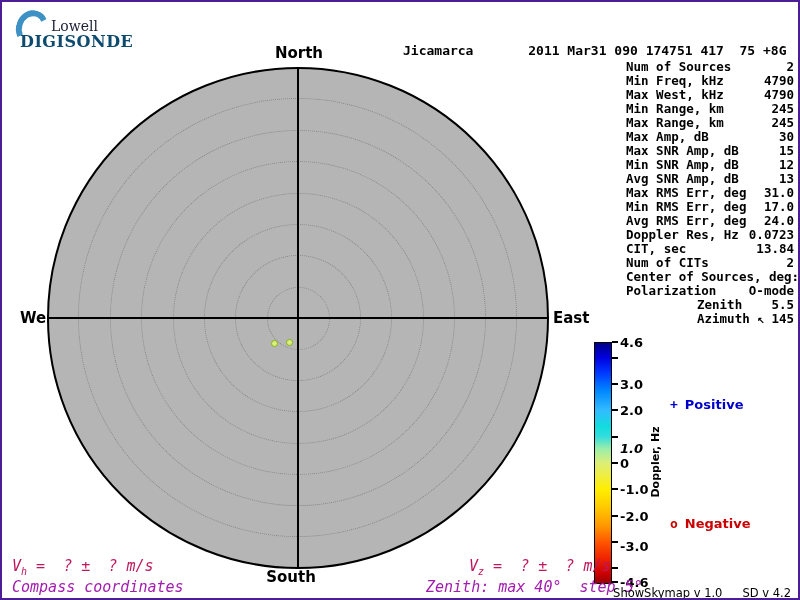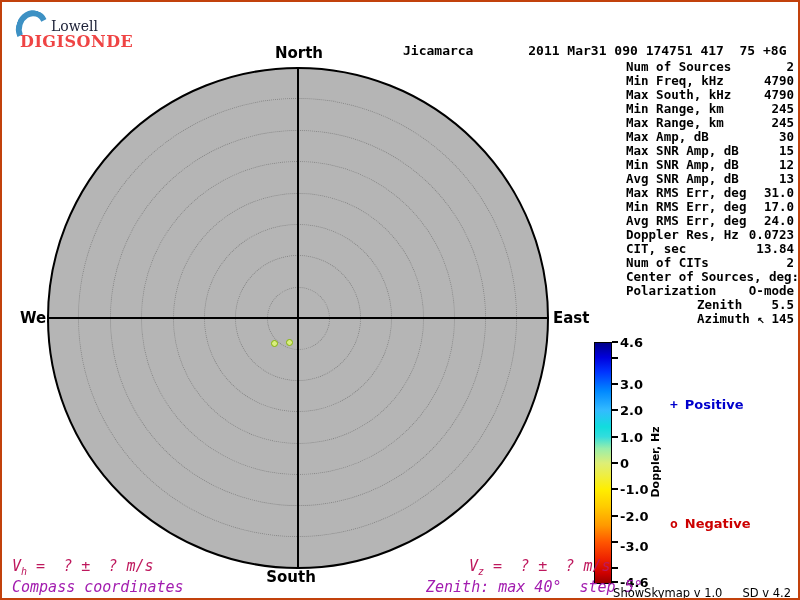--- a/index.html
+++ b/index.html
@@ -1,25 +1,25 @@
 <!DOCTYPE html>
 <html><head>
 <meta charset="utf-8">
 <style>
   html,body{margin:0;padding:0;background:#fff;}
-  #page{position:relative;width:800px;height:600px;box-sizing:border-box;border:2px solid #c2410c;
+  #page{position:relative;width:800px;height:600px;box-sizing:border-box;border:2px solid #4c1d95;
         background:#fff;overflow:hidden;font-family:"DejaVu Sans",sans-serif;}
 
   
   #logo-arc{position:absolute;left:14px;top:8px;width:32px;height:36px;border-radius:50%;
             border:6px solid transparent;border-left-color:#3d91c4;border-top-color:#3d91c4;
             transform:rotate(18deg);box-sizing:border-box;}
   #logo-lowell{position:absolute;left:49px;top:16px;font:14px "DejaVu Serif",serif;color:#20243a;}
   #logo-digisonde{position:absolute;left:18px;top:30px;font:bold 16px "DejaVu Serif",serif;
-                  color:#ef4444;letter-spacing:.5px;}
+                  color:#0c4a6e;letter-spacing:.5px;}
 
   
   #station-header{position:absolute;left:401px;top:6px;font:bold 13px "DejaVu Sans Mono",monospace;
                   line-height:17px;white-space:pre;}
 
   
   #plot-disk{position:absolute;left:45px;top:65px;width:502px;height:502px;border-radius:50%;
              background:#b5b5b5;border:2px solid #000;box-sizing:border-box;}
   .zring{position:absolute;border:1px dotted #868686;border-radius:50%;box-sizing:border-box;}
   #xline{position:absolute;left:45px;top:315px;width:502px;height:2px;background:#000;}
@@ -96,21 +96,21 @@
   <div class="zring" style="left:108px;top:128px;width:376px;height:376px;"></div>
   <div class="zring" style="left:76px;top:96px;width:439px;height:439px;"></div>
   <div id="xline"></div>
   <div id="yline"></div>
   <div class="source" style="left:269px;top:338px"></div>
   <div class="source" style="left:284px;top:337px"></div>
 
   <div id="stats">
     <div class="row"><span>Num of Sources</span><span>2</span></div>
     <div class="row"><span>Min Freq, kHz</span><span>4790</span></div>
-    <div class="row"><span>Max South, kHz</span><span>4790</span></div>
+    <div class="row"><span>Max West, kHz</span><span>4790</span></div>
     <div class="row"><span>Min Range, km</span><span>245</span></div>
     <div class="row"><span>Max Range, km</span><span>245</span></div>
     <div class="row"><span>Max Amp, dB</span><span>30</span></div>
     <div class="row"><span>Max SNR Amp, dB</span><span>15</span></div>
     <div class="row"><span>Min SNR Amp, dB</span><span>12</span></div>
     <div class="row"><span>Avg SNR Amp, dB</span><span>13</span></div>
     <div class="row"><span>Max RMS Err, deg</span><span>31.0</span></div>
     <div class="row"><span>Min RMS Err, deg</span><span>17.0</span></div>
     <div class="row"><span>Avg RMS Err, deg</span><span>24.0</span></div>
     <div class="row"><span>Doppler Res, Hz</span><span>0.0723</span></div>
@@ -130,21 +130,21 @@
   <div class="cb-tick" style="top:434px;"></div>
   <div class="cb-tick" style="top:460px;"></div>
   <div class="cb-tick" style="top:486px;"></div>
   <div class="cb-tick" style="top:513px;"></div>
   <div class="cb-tick" style="top:539px;"></div>
   <div class="cb-tick" style="top:565px;"></div>
   <div class="cb-tick" style="top:579px;"></div>
   <span class="cb-label" style="top:333px;">4.6</span>
   <span class="cb-label" style="top:375px;">3.0</span>
   <span class="cb-label" style="top:401px;">2.0</span>
-  <span class="cb-label" style="top:428px;">1.0</span>
+  <span class="cb-label" style="top:439px;font-style:italic;">1.0</span>
   <span class="cb-label" style="top:454px;">0</span>
   <span class="cb-label" style="top:480px;">-1.0</span>
   <span class="cb-label" style="top:507px;">-2.0</span>
   <span class="cb-label" style="top:537px;text-align:center;">-3.0</span>
   <span class="cb-label" style="top:573px;">-4.6</span>
   <div id="cb-title">Doppler, Hz</div>
 
   <div id="legend-pos" class="legend">
     <span class="sym">+</span>
     <span>Positive</span>

